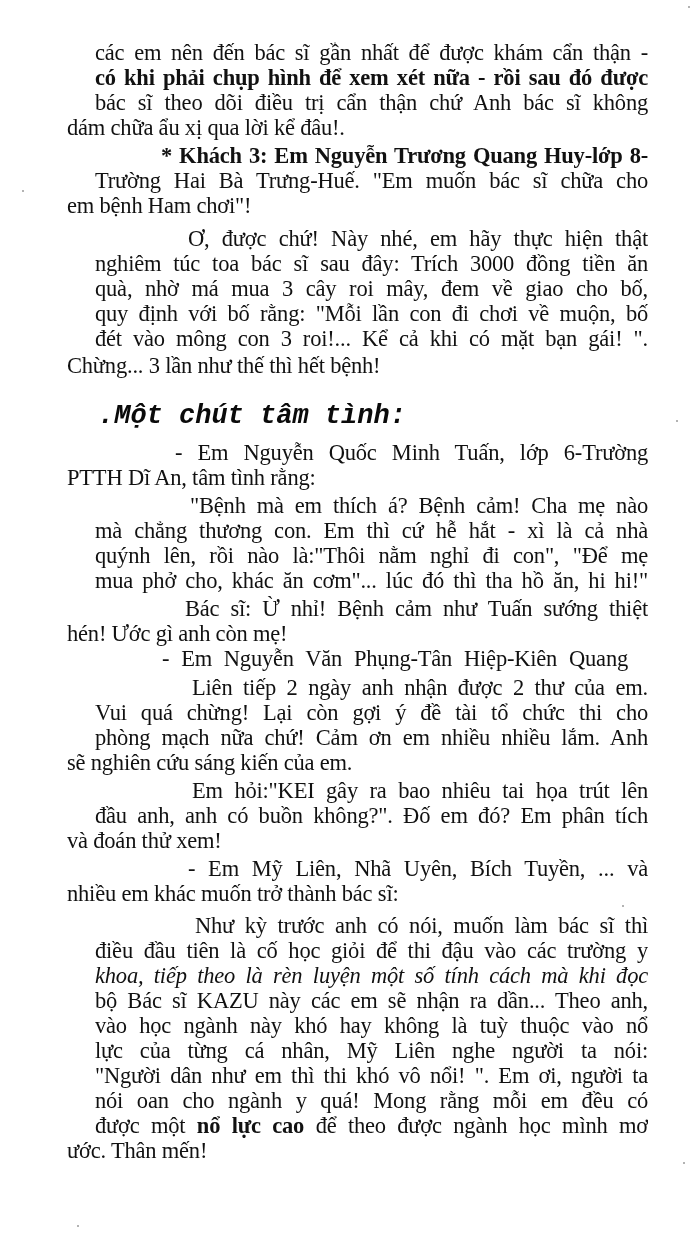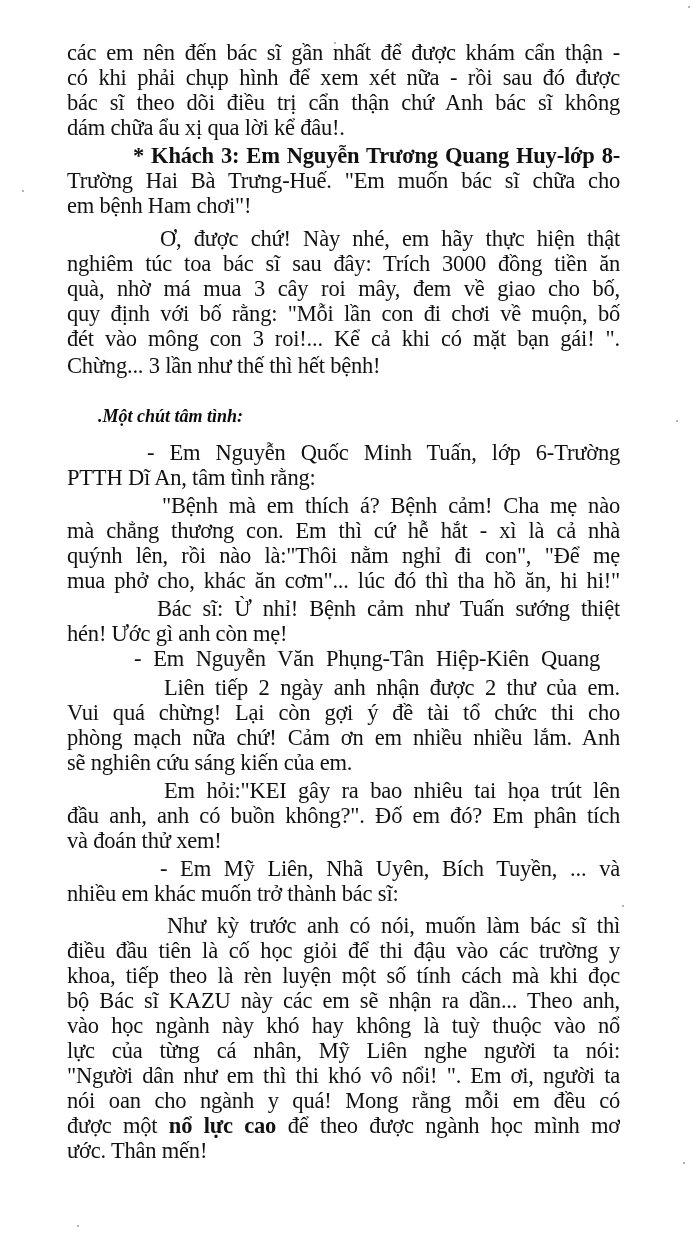--- a/index.html
+++ b/index.html
@@ -29,54 +29,55 @@
       line-height: 26px;
       font-size: 22.5px;
       white-space: nowrap;
       overflow: visible;
       transform-origin: left bottom;
       letter-spacing: -0.2px;
     }
     .line.full {
       text-align: justify;
       text-align-last: justify;
+      margin-left: 28px;
     }
     .line.last {
       text-align: left;
     }
     .line .b {
       font-weight: bold;
     }
     .heading {
       position: absolute;
-      font-family: Liberation Serif, serif;
+      font-family: Liberation Mono, monospace;
       font-weight: bold;
       font-style: italic;
-      font-size: 18px;
+      font-size: 27px;
       line-height: 32px;
       white-space: nowrap;
       color: #0a0a0a;
     }
     .speck {
       position: absolute;
       width: 2px;
       height: 2px;
       background: #9a9a9a;
       border-radius: 1px;
     }
   </style>
 </head>
 <body>
 
 <div class="page">
 
   <div id="lines">
 
     <div class="line full" style="left: 67px; top: 40px; width: 553px; white-space: normal; height: 26px; overflow: hidden;">các em nên đến bác sĩ gần nhất để được khám cẩn thận -</div>
-    <div class="line full" style="left: 67px; top: 65px; width: 553px; white-space: normal; height: 26px; overflow: hidden;">có khi phải chụp hình để xem xét nữa - rồi sau đó được</div>
+    <div class="line full" style="left: 67px; top: 65px; width: 553px; white-space: normal; height: 26px; overflow: hidden; font-weight: bold;">có khi phải chụp hình để xem xét nữa - rồi sau đó được</div>
     <div class="line full" style="left: 67px; top: 90px; width: 553px; white-space: normal; height: 26px; overflow: hidden;">bác sĩ theo dõi điều trị  cẩn thận chứ Anh bác sĩ không</div>
     <div class="line last" style="left: 67px; top: 115px; width: auto;">dám chữa ẩu xị qua lời kể đâu!.</div>
 
     <div class="line full" style="left: 133px; top: 143px; width: 487px; white-space: normal; height: 26px; overflow: hidden; font-weight: bold;">* Khách 3: Em Nguyễn Trương Quang Huy-lớp 8-</div>
     <div class="line full" style="left: 67px; top: 168px; width: 553px; white-space: normal; height: 26px; overflow: hidden;">Trường Hai Bà Trưng-Huế. "Em muốn bác sĩ chữa cho</div>
     <div class="line last" style="left: 67px; top: 193px; width: auto;">em bệnh Ham chơi"!</div>
 
     <div class="line full" style="left: 160px; top: 226px; width: 460px; white-space: normal; height: 26px; overflow: hidden;">Ơ, được chứ! Này nhé, em hãy thực hiện thật</div>
     <div class="line full" style="left: 67px; top: 251px; width: 553px; white-space: normal; height: 26px; overflow: hidden;">nghiêm túc toa bác sĩ sau đây: Trích 3000 đồng tiền ăn</div>
     <div class="line full" style="left: 67px; top: 276px; width: 553px; white-space: normal; height: 26px; overflow: hidden;">quà, nhờ má mua 3 cây roi mây, đem về giao cho bố,</div>
@@ -97,21 +98,21 @@
     <div class="line full" style="left: 67px; top: 700px; width: 553px; white-space: normal; height: 26px; overflow: hidden;">Vui quá chừng! Lại còn gợi ý đề tài tổ chức thi cho</div>
     <div class="line full" style="left: 67px; top: 725px; width: 553px; white-space: normal; height: 26px; overflow: hidden;">phòng mạch nữa chứ! Cảm ơn em nhiều nhiều lắm. Anh</div>
     <div class="line last" style="left: 67px; top: 750px; width: auto;">sẽ nghiên cứu sáng kiến của em.</div>
     <div class="line full" style="left: 164px; top: 778px; width: 456px; white-space: normal; height: 26px; overflow: hidden;">Em hỏi:"KEI gây ra bao nhiêu tai họa trút lên</div>
     <div class="line full" style="left: 67px; top: 803px; width: 553px; white-space: normal; height: 26px; overflow: hidden;">đầu anh, anh có buồn không?". Đố em đó? Em phân tích</div>
     <div class="line last" style="left: 67px; top: 828px; width: auto;">và đoán thử xem!</div>
     <div class="line full" style="left: 160px; top: 856px; width: 460px; white-space: normal; height: 26px; overflow: hidden;">- Em Mỹ Liên, Nhã Uyên, Bích Tuyền, ... và</div>
     <div class="line last" style="left: 67px; top: 881px; width: auto;">nhiều em khác muốn trở thành bác sĩ:</div>
     <div class="line full" style="left: 167px; top: 913px; width: 453px; white-space: normal; height: 26px; overflow: hidden;">Như kỳ trước anh có nói, muốn làm bác sĩ thì</div>
     <div class="line full" style="left: 67px; top: 938px; width: 553px; white-space: normal; height: 26px; overflow: hidden;">điều đầu tiên là cố học giỏi để thi đậu vào các trường y</div>
-    <div class="line full" style="left: 67px; top: 963px; width: 553px; white-space: normal; height: 26px; overflow: hidden;">khoa, tiếp theo là rèn luyện một số tính cách mà khi đọc</div>
+    <div class="line full" style="left: 67px; top: 963px; width: 553px; white-space: normal; height: 26px; overflow: hidden; font-style: italic;">khoa, tiếp theo là rèn luyện một số tính cách mà khi đọc</div>
     <div class="line full" style="left: 67px; top: 988px; width: 553px; white-space: normal; height: 26px; overflow: hidden;">bộ Bác sĩ KAZU này các em sẽ nhận ra dần... Theo anh,</div>
     <div class="line full" style="left: 67px; top: 1013px; width: 553px; white-space: normal; height: 26px; overflow: hidden;">vào học ngành này khó hay không là tuỳ thuộc vào nổ</div>
     <div class="line full" style="left: 67px; top: 1038px; width: 553px; white-space: normal; height: 26px; overflow: hidden;">lực của từng cá nhân, Mỹ Liên nghe người ta nói:</div>
     <div class="line full" style="left: 67px; top: 1063px; width: 553px; white-space: normal; height: 26px; overflow: hidden;">"Người dân như em thì thi khó vô nổi! ". Em ơi, người ta</div>
     <div class="line full" style="left: 67px; top: 1088px; width: 553px; white-space: normal; height: 26px; overflow: hidden;">nói oan cho ngành y quá! Mong rằng mỗi em đều có</div>
     <div class="line full" style="left: 67px; top: 1113px; width: 553px; white-space: normal; height: 26px; overflow: hidden;">
       <span>được một </span><span class="b">nổ lực cao</span><span> để theo được ngành học mình mơ</span>
     </div>
     <div class="line last" style="left: 67px; top: 1138px; width: auto;">ước. Thân mến!</div>
   </div>

